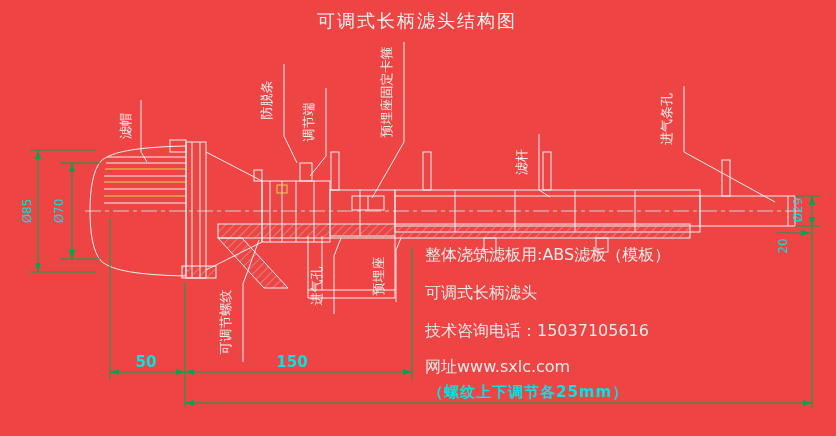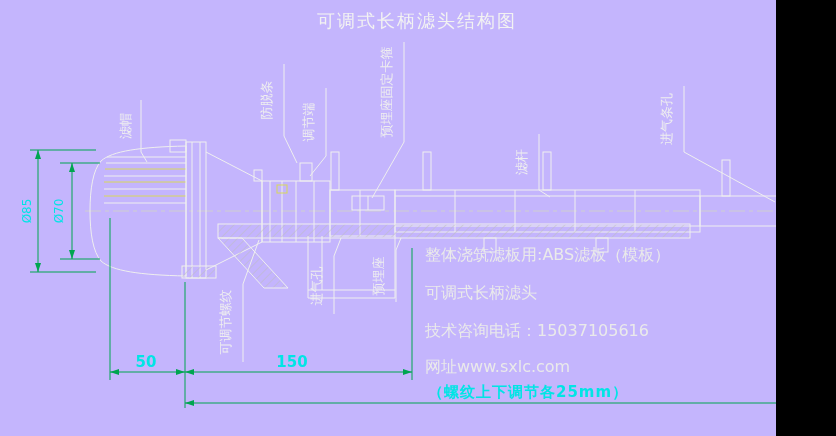--- a/index.html
+++ b/index.html
@@ -1,17 +1,17 @@
 <!DOCTYPE html>
 <html><head>
 <meta charset="utf-8">
 <style>
   html,body{margin:0;padding:0;background:#000;}
   .canvas{
-    position:relative;width:776px;height:436px;background:#c4b5fd;overflow:hidden;
+    position:relative;width:836px;height:436px;background:#ef4444;overflow:hidden;
     font-family:"DejaVu Sans",sans-serif;
   }
   svg{display:block;}
   text{font-family:"DejaVu Sans",sans-serif;}
   .t-title{fill:#f2f2f2;font-size:18px;letter-spacing:2px;}
   .t-label{fill:#efefef;font-size:13px;}
   .t-info{fill:#eaeaea;font-size:16px;}
   .t-dim{fill:#00e5e5;font-size:12px;}
   .t-dim-big{fill:#00e5e5;font-size:15px;font-weight:bold;}
   .t-note{fill:#00e5e5;font-size:15px;font-weight:bold;letter-spacing:1px;}

